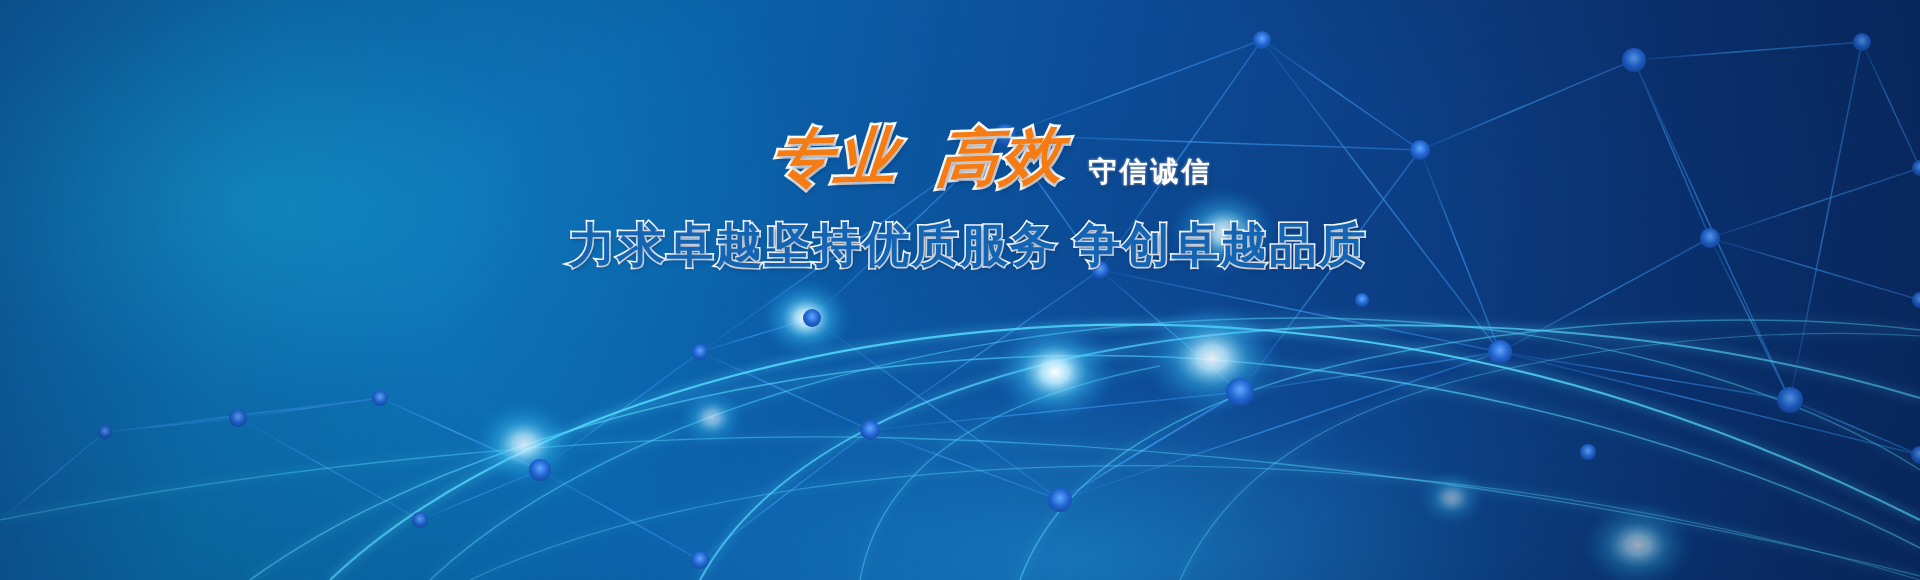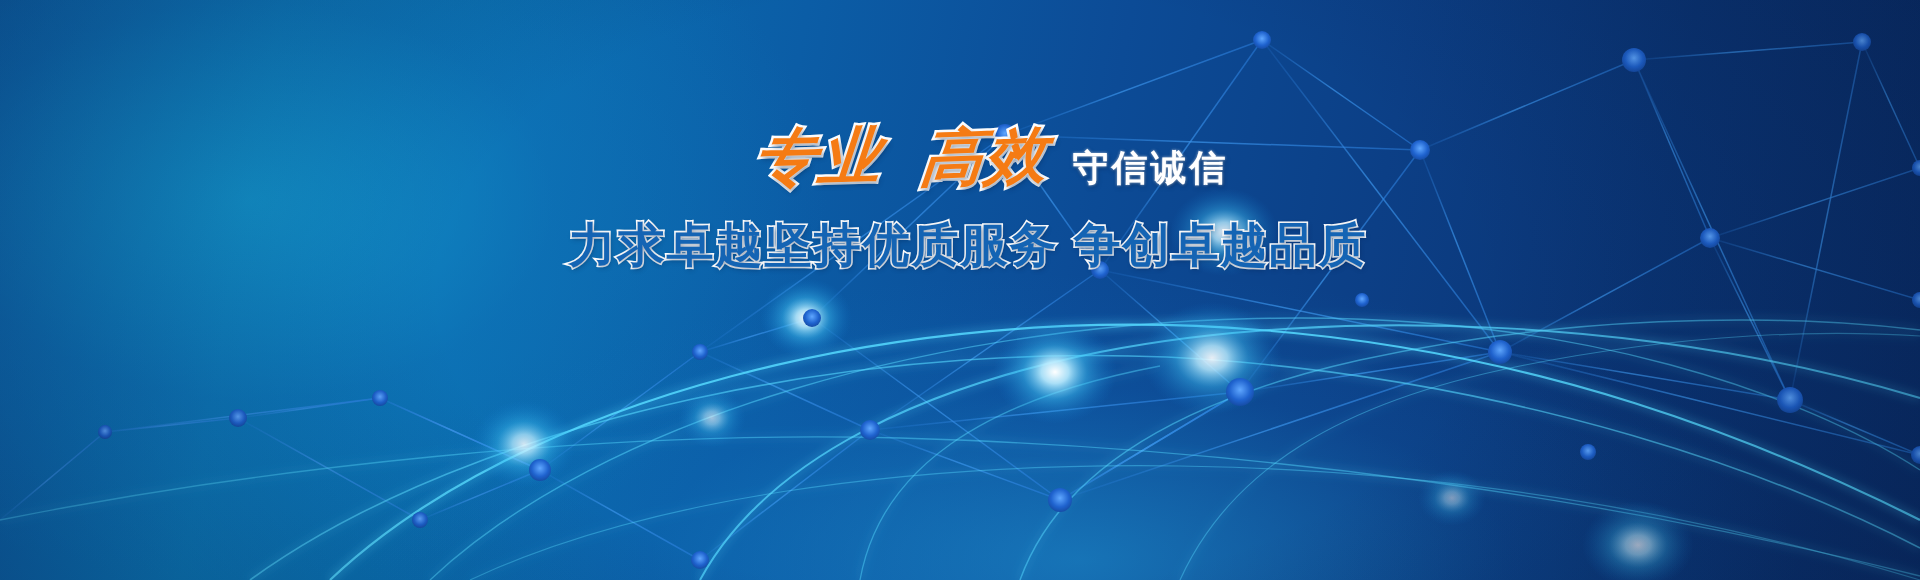--- a/index.html
+++ b/index.html
@@ -94,21 +94,21 @@
       0 0 2px rgba(255,255,255,0.9),
       2px 3px 5px rgba(0,35,80,0.45);
     transform: skewX(-6deg) rotate(-1.5deg);
     transform-origin: bottom left;
   }
   .kw.second { margin-left: 34px; transform: skewX(-7deg) rotate(-2deg); }
   .kw-sub {
     display: inline-block;
     vertical-align: bottom;
     margin-left: 22px;
-    font-size: 36px;
+    font-size: 28px;
     font-weight: 700;
     line-height: 1;
     color: #ffffff;
     letter-spacing: 3px;
     position: relative;
     top: -4px;
     text-shadow:
       0 0 3px rgba(255,255,255,0.65),
       1px 2px 4px rgba(2,32,75,0.55);
   }

